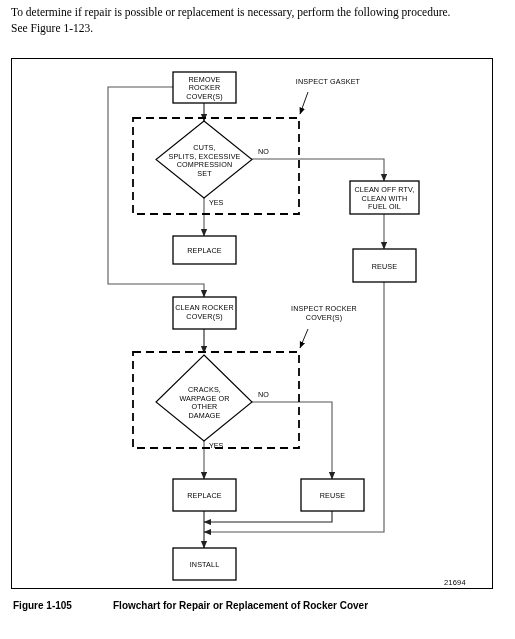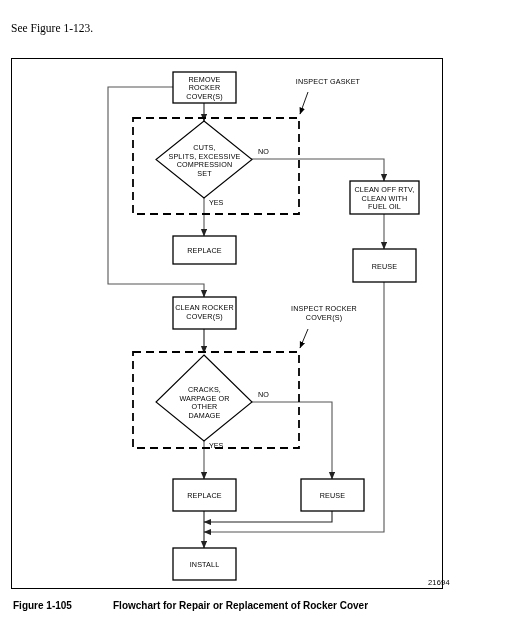--- a/index.html
+++ b/index.html
@@ -22,34 +22,34 @@
     width: 492px;
     font-family: "Liberation Serif", serif;
     font-size: 11.5px;
     line-height: 15.5px;
     color: #000000;
   }
   #figure-frame {
     position: absolute;
     left: 11px;
     top: 58px;
-    width: 432px;
+    width: 482px;
     height: 531px;
     border: 1.4px solid #000000;
     box-sizing: border-box;
     background: #ffffff;
   }
   #flow-svg {
     position: absolute;
     left: 0;
     top: 0;
   }
   #figure-id {
     position: absolute;
-    left: 428px;
+    left: 444px;
     top: 578px;
     font-size: 7.5px;
     letter-spacing: 0.2px;
     color: #000000;
   }
   #caption {
     position: absolute;
     left: 13px;
     top: 600px;
     width: 490px;
@@ -110,20 +110,21 @@
   .leader {
     stroke: #000000;
     stroke-width: 0.9;
     fill: none;
   }
 </style>
 </head>
 <body>
 
 <div id="intro-text">
+  <span>To determine if repair is possible or replacement is necessary, perform the following procedure.</span>
   <br>
   <span>See Figure 1-123.</span>
 </div>
 
 <div id="figure-frame">
   <svg id="flow-svg" width="480" height="529" viewBox="0 0 480 529">
     <defs>
       <marker id="arr" markerWidth="9" markerHeight="9" refX="7.2" refY="3.2" orient="auto" markerUnits="userSpaceOnUse">
         <path d="M0,0 L7.6,3.2 L0,6.4 z" fill="#222222"></path>
       </marker>

